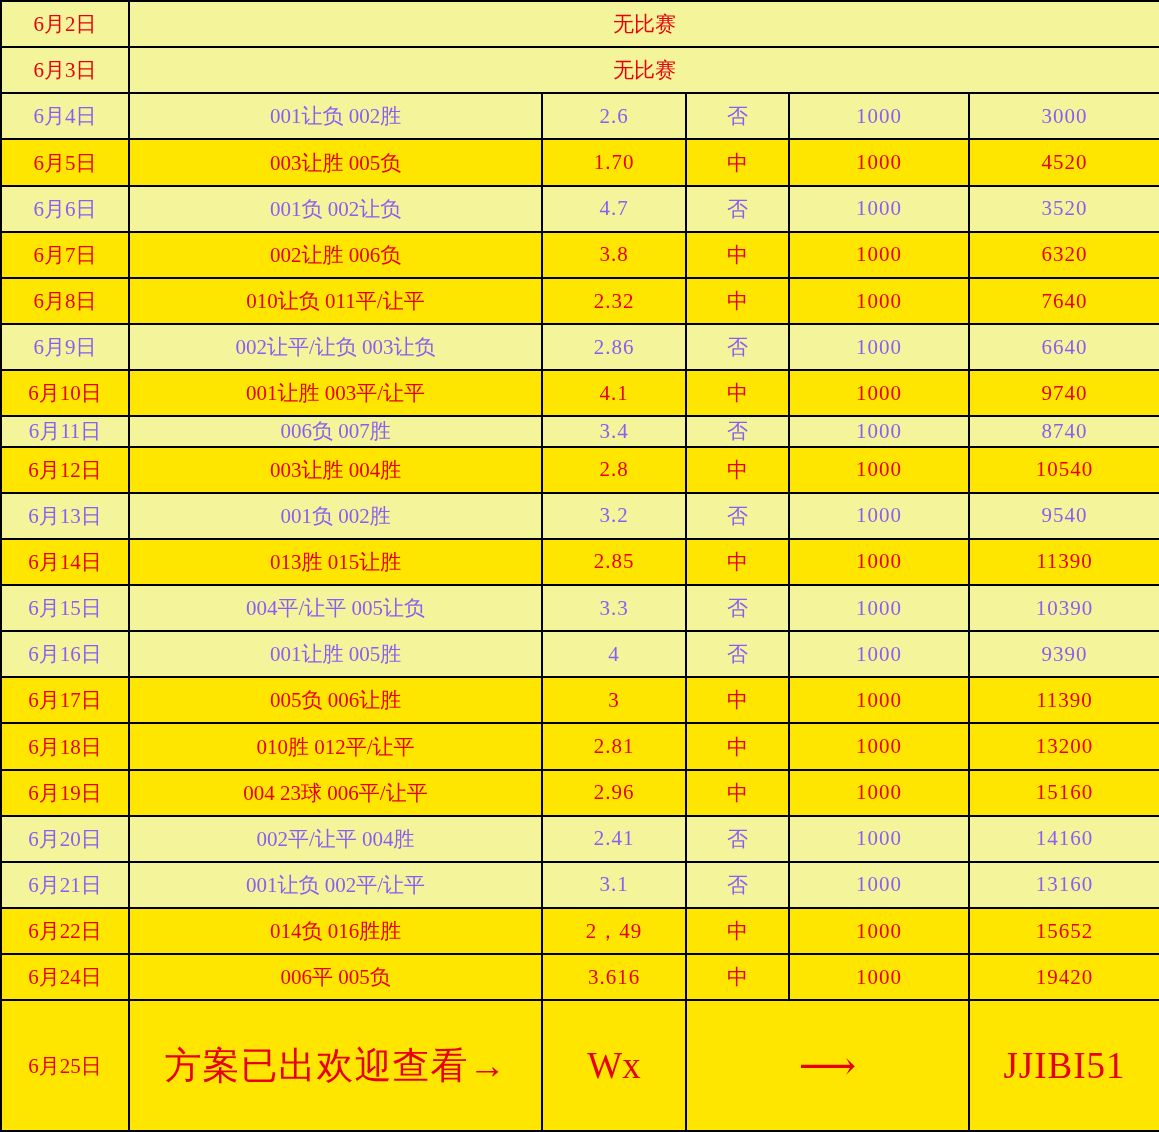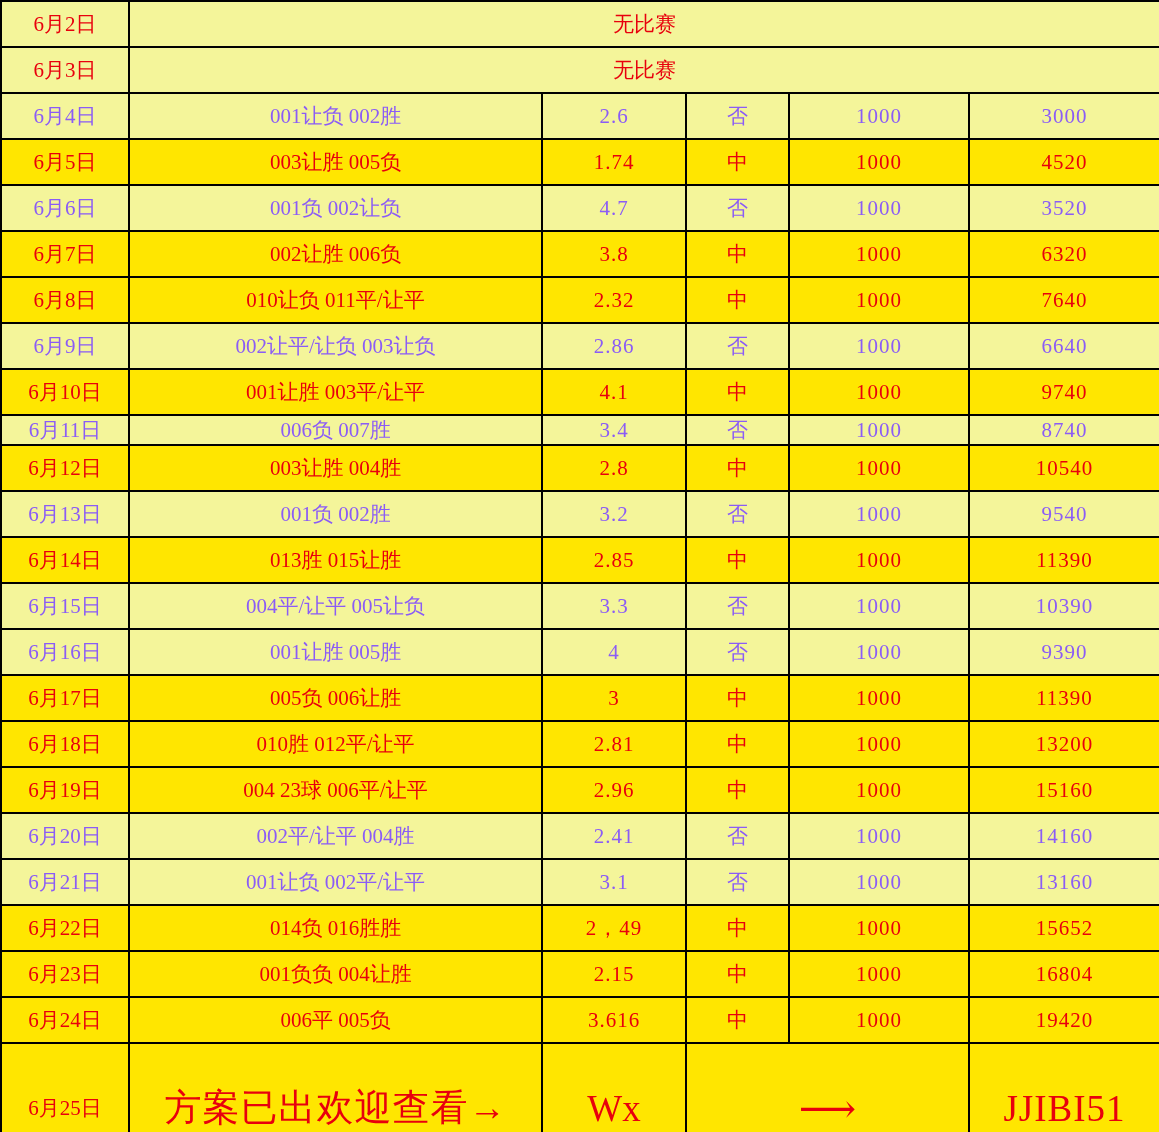--- a/index.html
+++ b/index.html
@@ -84,21 +84,21 @@
         <td>6月4日</td>
         <td>001让负  002胜</td>
         <td class="mono-num">2.6</td>
         <td>否</td>
         <td class="mono-num">1000</td>
         <td class="mono-num">3000</td>
       </tr>
       <tr class="tone-bright txt-red" style="height: 46px;">
         <td>6月5日</td>
         <td>003让胜  005负</td>
-        <td class="mono-num">1.74</td>
+        <td class="mono-num">1.70</td>
         <td>中</td>
         <td class="mono-num">1000</td>
         <td class="mono-num">4520</td>
       </tr>
       <tr class="tone-pale txt-black" style="height: 46px;">
         <td>6月6日</td>
         <td>001负  002让负</td>
         <td class="mono-num">4.7</td>
         <td>否</td>
         <td class="mono-num">1000</td>
@@ -224,28 +224,20 @@
         <td class="mono-num">1000</td>
         <td class="mono-num">13160</td>
       </tr>
       <tr class="tone-bright txt-red" style="height: 46px; margin-top: 28px;">
         <td>6月22日</td>
         <td>014负  016胜胜</td>
         <td class="mono-num">2，49</td>
         <td>中</td>
         <td class="mono-num">1000</td>
         <td class="mono-num">15652</td>
-      </tr>
-      <tr class="tone-bright txt-red" style="height: 46px;">
-        <td>6月23日</td>
-        <td>001负负  004让胜</td>
-        <td class="mono-num">2.15</td>
-        <td>中</td>
-        <td class="mono-num">1000</td>
-        <td class="mono-num">16804</td>
       </tr>
       <tr class="tone-bright txt-red" style="height: 46px;">
         <td>6月24日</td>
         <td>006平  005负</td>
         <td class="mono-num">3.616</td>
         <td>中</td>
         <td class="mono-num">1000</td>
         <td class="mono-num">19420</td>
       </tr>
       <tr class="promo">

